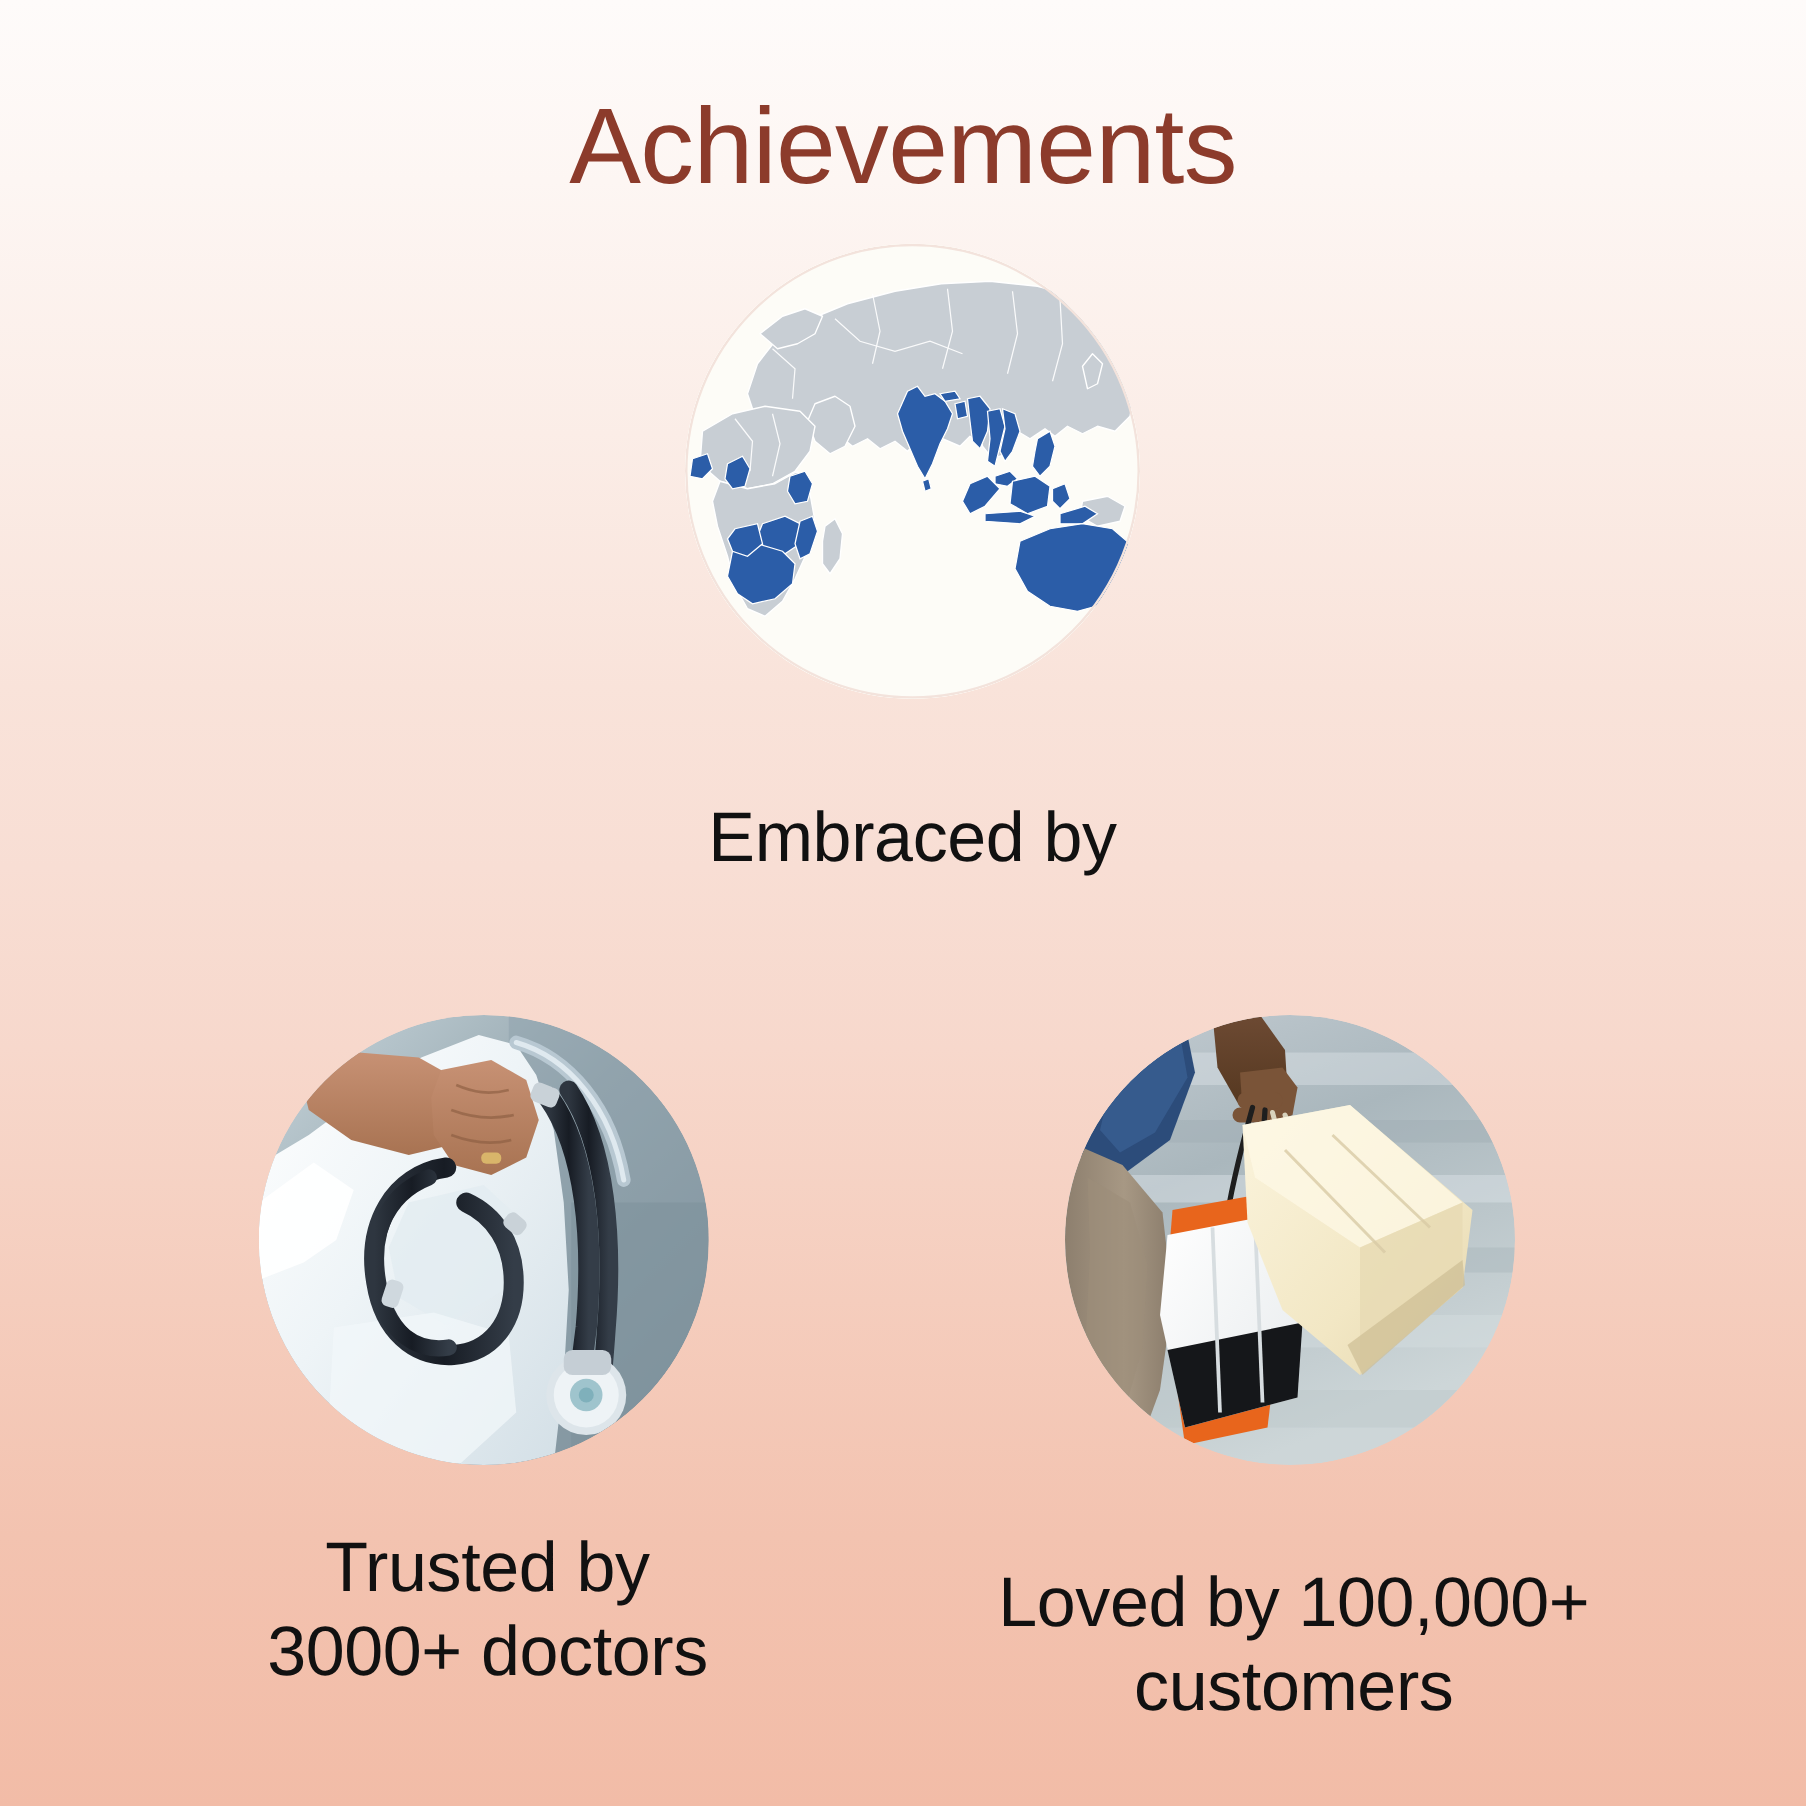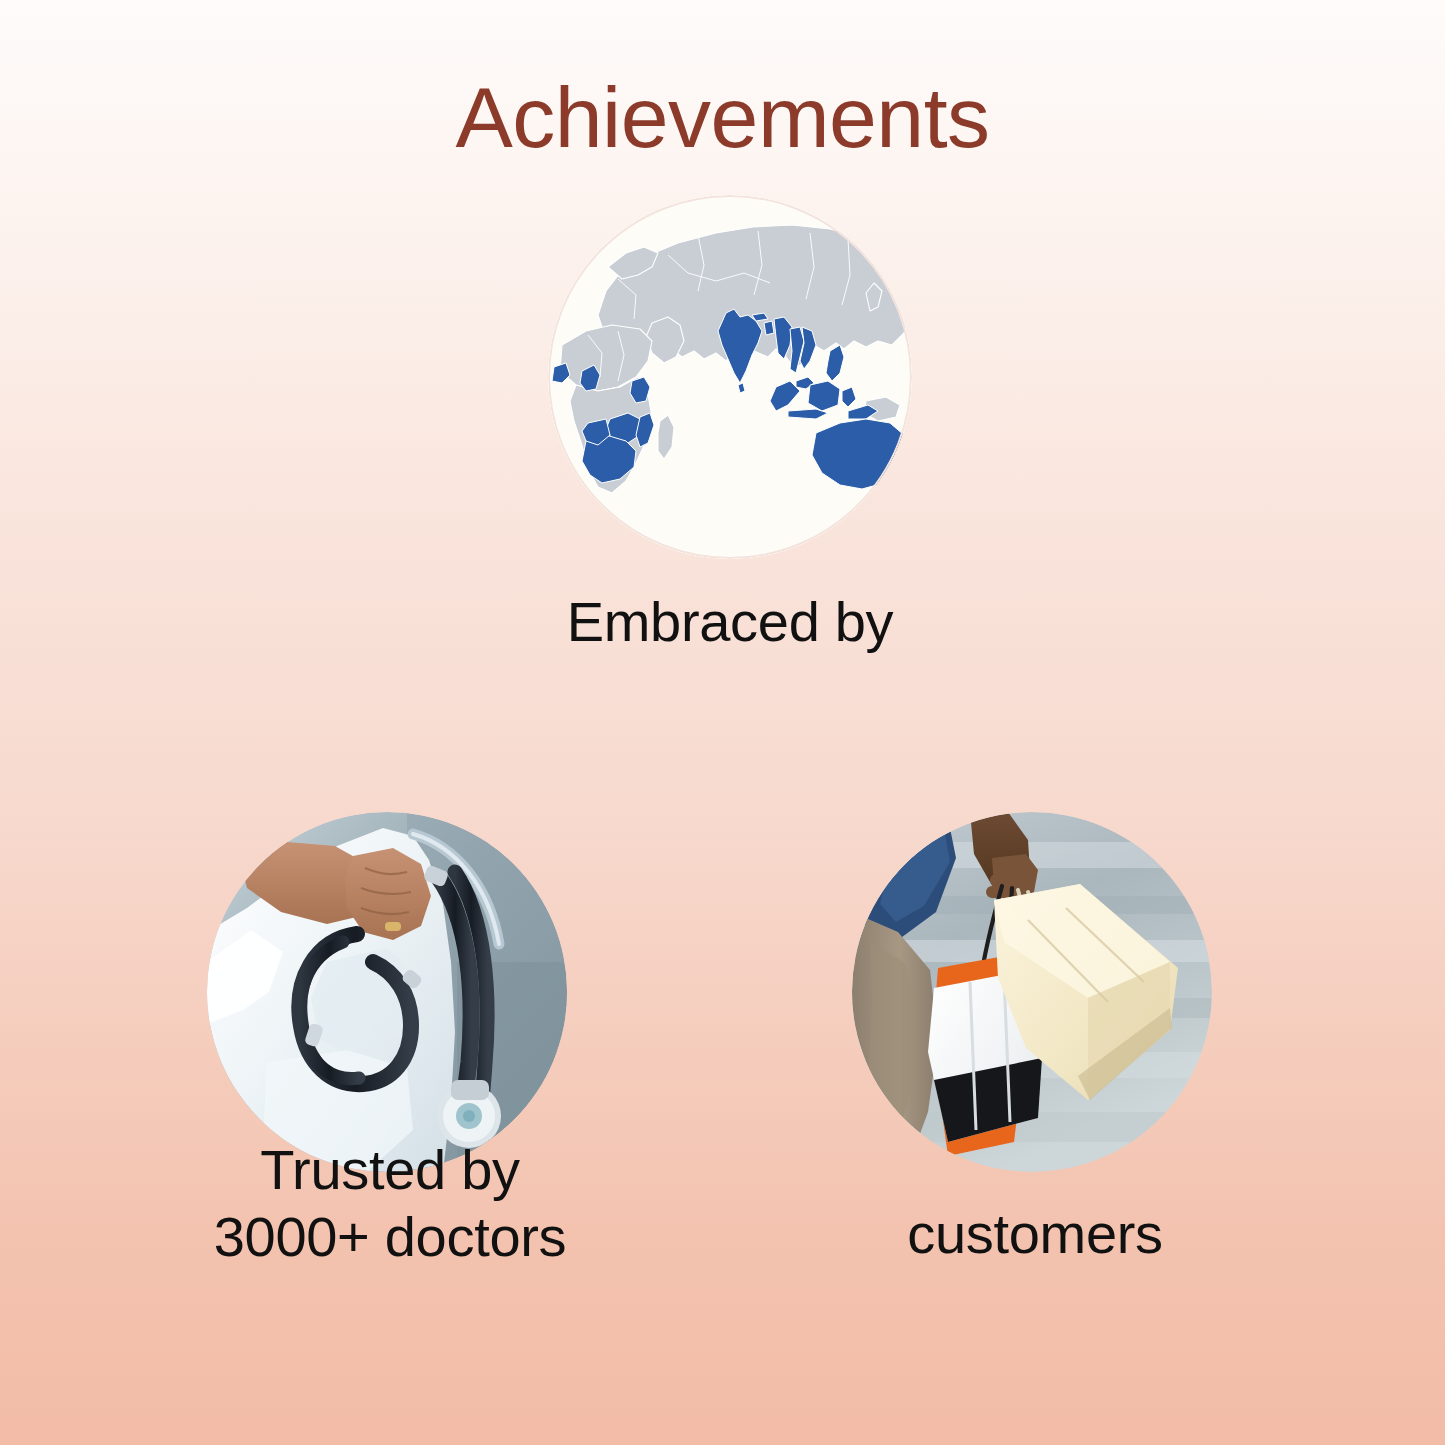--- a/index.html
+++ b/index.html
@@ -53,25 +53,26 @@
 
   
   .caption {
     position:absolute;
     text-align:center;
     color:#111111;
     font-size:56px;
     line-height:1.20;
     font-weight:500;
     letter-spacing:-0.3px;
+    margin-top:48px;
   }
   .caption span { display:block; }
 
   .cap-globe   { left:420px;  width:620px;  top:588px;  }
-  .cap-doctor  { left:120px;  width:540px;  top:1136px; }
+  .cap-doctor  { left:120px;  width:540px;  top:1172px; }
   .cap-cust    { left:735px;  width:600px;  top:1200px; }
 
   
   .photo-doctor {
     left:207px; top:812px; width:360px; height:360px;
   }
   .photo-customer {
     left:852px; top:812px; width:360px; height:360px;
   }
   .photo-doctor svg, .photo-customer svg { display:block; width:100%; height:100%; }
@@ -356,16 +357,17 @@
           <path d="M176,108 L256,190"></path>
           <path d="M214,96 L292,170"></path>
         </g>
 
         <path d="M226,264 L318,196 L320,216 L238,288 Z" fill="#cdbd94" opacity="0.7"></path>
       </g>
     </svg>
   </div>
 
   <div class="caption cap-cust">
+    <span>Loved by 100,000+</span>
     <span>customers</span>
   </div>
 
 </div>
 
 </body></html>

